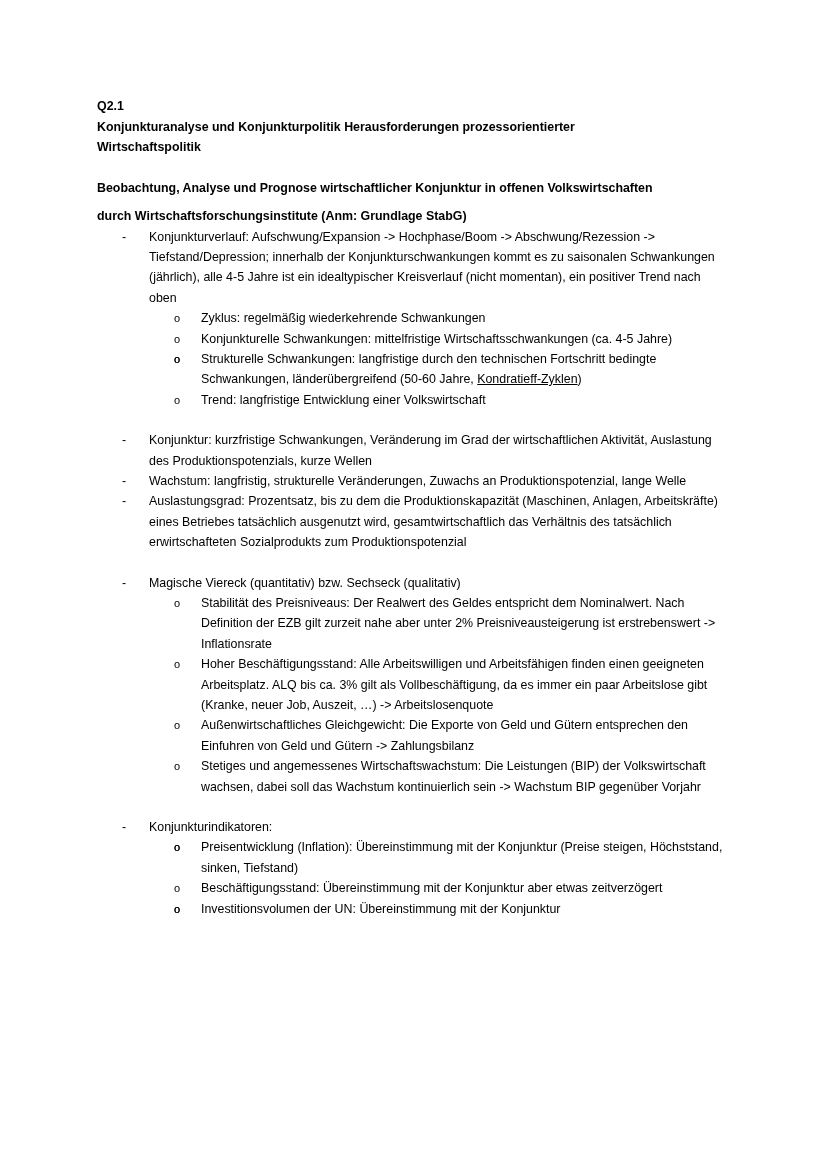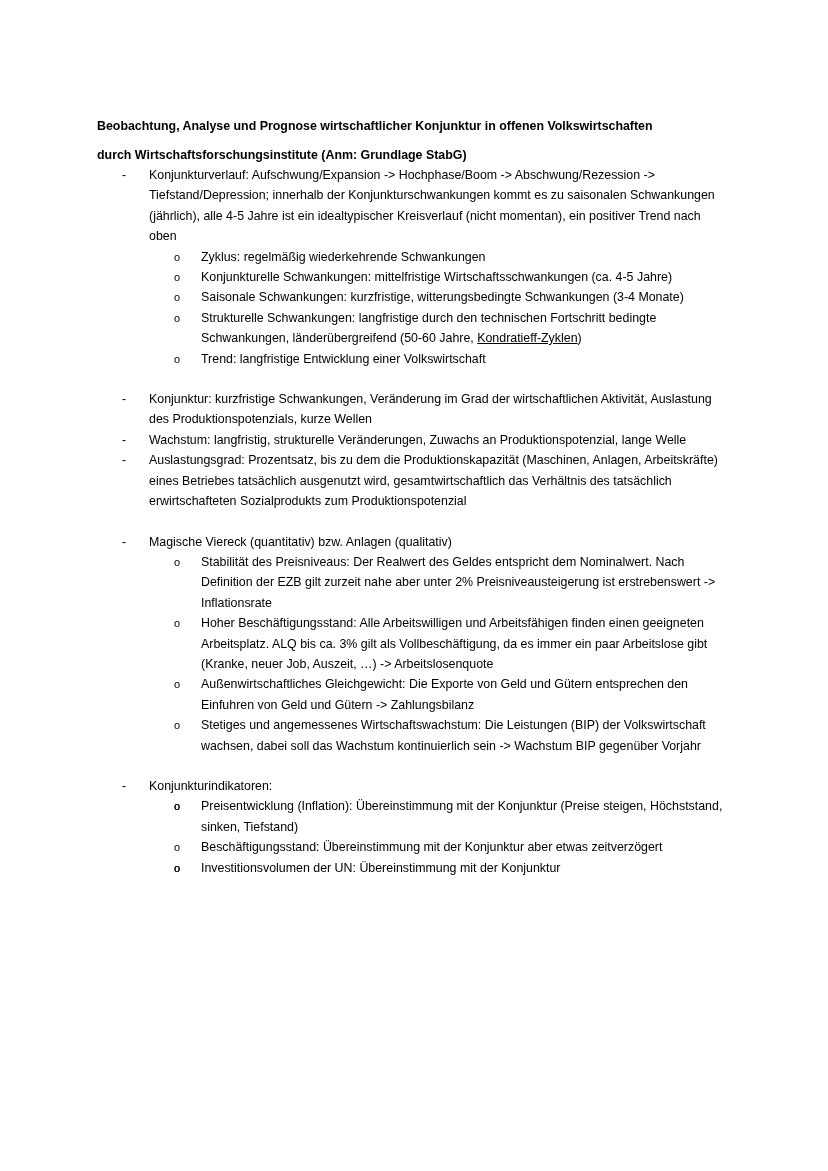--- a/index.html
+++ b/index.html
@@ -84,20 +84,25 @@
   }
   u {
     text-decoration: underline;
   }
 </style>
 </head>
 <body>
 
 <div class="page">
 
+  <div class="doc-title">
+    <span class="line">Q2.1</span>
+    <span class="line">Konjunkturanalyse und Konjunkturpolitik Herausforderungen prozessorientierter</span>
+    <span class="line">Wirtschaftspolitik</span>
+  </div>
 
   <div class="section-head">
     <span class="line">Beobachtung, Analyse und Prognose wirtschaftlicher Konjunktur in offenen Volkswirtschaften</span>
     <span class="line">durch Wirtschaftsforschungsinstitute (Anm: Grundlage StabG)</span>
   </div>
 
   <ul class="lvl1">
     <li>
       <span class="bullet">-</span>
       <span>Konjunkturverlauf: Aufschwung/Expansion -&gt; Hochphase/Boom -&gt; Abschwung/Rezession -&gt; Tiefstand/Depression; innerhalb der Konjunkturschwankungen kommt es zu saisonalen Schwankungen (jährlich), alle 4-5 Jahre ist ein idealtypischer Kreisverlauf (nicht momentan), ein positiver Trend nach oben</span>
@@ -108,21 +113,20 @@
       <li>
         <span class="bullet">o</span>
         <span>Zyklus: regelmäßig wiederkehrende Schwankungen</span>
       </li>
       <li>
         <span class="bullet">o</span>
         <span>Konjunkturelle Schwankungen: mittelfristige Wirtschaftsschwankungen (ca. 4-5 Jahre)</span>
       </li>
       <li>
         <span class="bullet">o</span>
-        <span>Saisonale Schwankungen: kurzfristige, witterungsbedingte Schwankungen (3-4 Monate)</span>
       </li>
       <li>
         <span class="bullet">o</span>
         <span>Strukturelle Schwankungen: langfristige durch den technischen Fortschritt bedingte Schwankungen, länderübergreifend (50-60 Jahre, <u>Kondratieff-Zyklen</u>)</span>
       </li>
       <li>
         <span class="bullet">o</span>
         <span>Trend: langfristige Entwicklung einer Volkswirtschaft</span>
       </li>
     </ul>
@@ -143,21 +147,21 @@
       <span class="bullet">-</span>
       <span>Auslastungsgrad: Prozentsatz, bis zu dem die Produktionskapazität (Maschinen, Anlagen, Arbeitskräfte) eines Betriebes tatsächlich ausgenutzt wird, gesamtwirtschaftlich das Verhältnis des tatsächlich erwirtschafteten Sozialprodukts zum Produktionspotenzial</span>
     </li>
   </ul>
 
   <div class="spacer"></div>
 
   <ul class="lvl1">
     <li>
       <span class="bullet">-</span>
-      <span>Magische Viereck (quantitativ) bzw. Anlagen (qualitativ)</span>
+      <span>Magische Viereck (quantitativ) bzw. Sechseck (qualitativ)</span>
     </li>
   </ul>
   <div class="lvl2-wrap">
     <ul class="lvl2">
       <li>
         <span class="bullet">o</span>
         <span>Stabilität des Preisniveaus: Der Realwert des Geldes entspricht dem Nominalwert. Nach Definition der EZB gilt zurzeit nahe aber unter 2% Preisniveausteigerung ist erstrebenswert -&gt; Inflationsrate</span>
       </li>
       <li>
         <span class="bullet">o</span>

